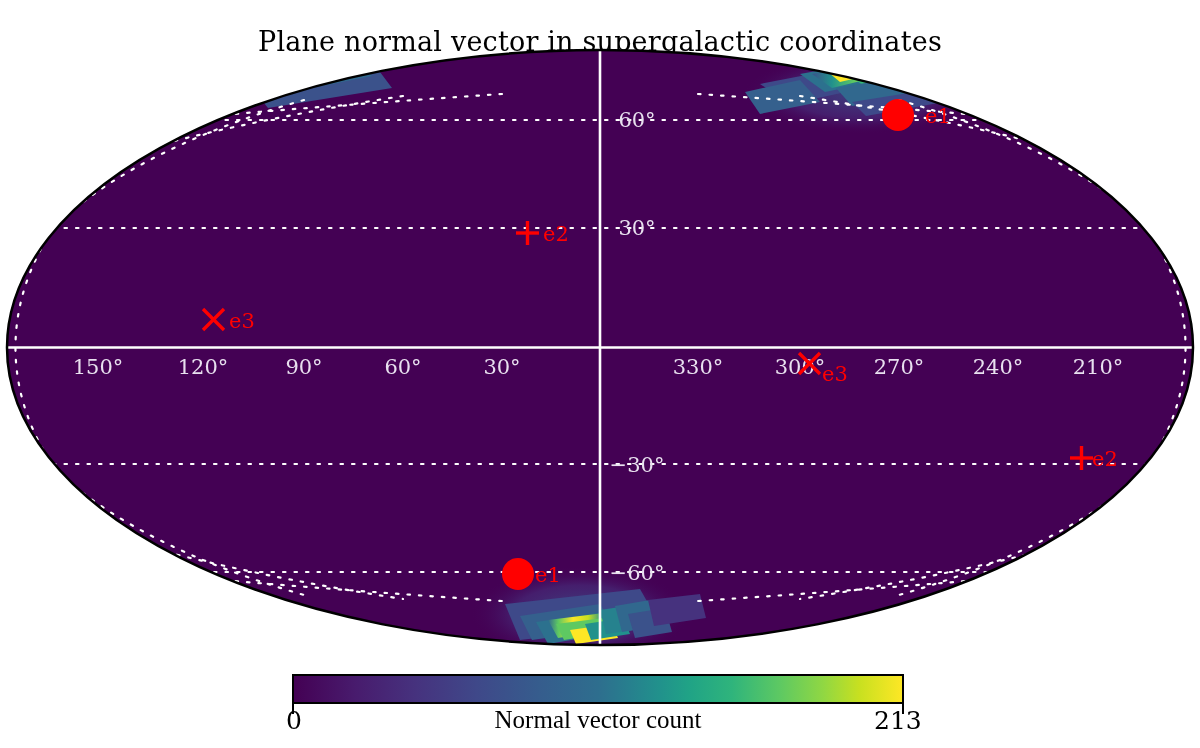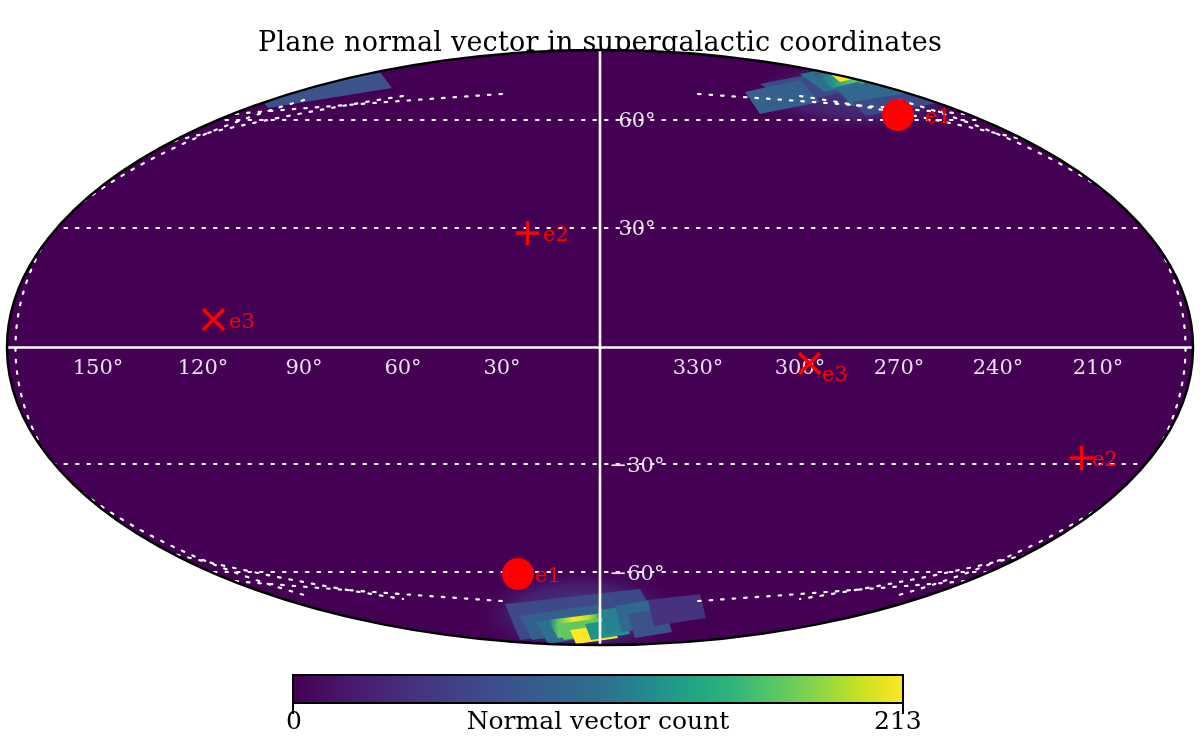--- a/index.html
+++ b/index.html
@@ -101,20 +101,21 @@
     width: 40px;
   }
   #cb-axis-label {
     position: absolute;
     left: 292px;
     top: 706px;
     width: 612px;
     text-align: center;
     font-size: 25px;
     color: #000000;
+    font-family: Liberation Serif, serif;
   }
 
   .lon-label, .lat-label {
     fill: #e8e0ef;
     font-family: "DejaVu Serif", "Liberation Serif", serif;
     font-size: 21px;
   }
   .marker-label {
     fill: #ff0000;
     font-family: "DejaVu Serif", "Liberation Serif", serif;

